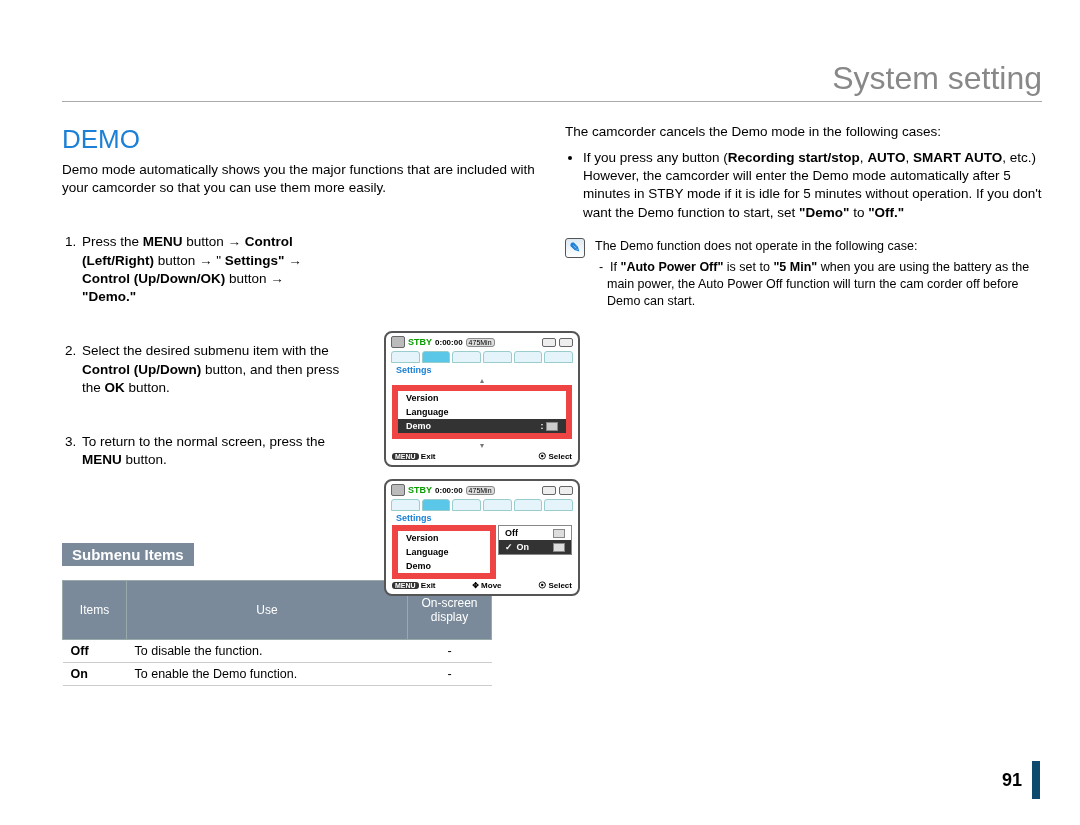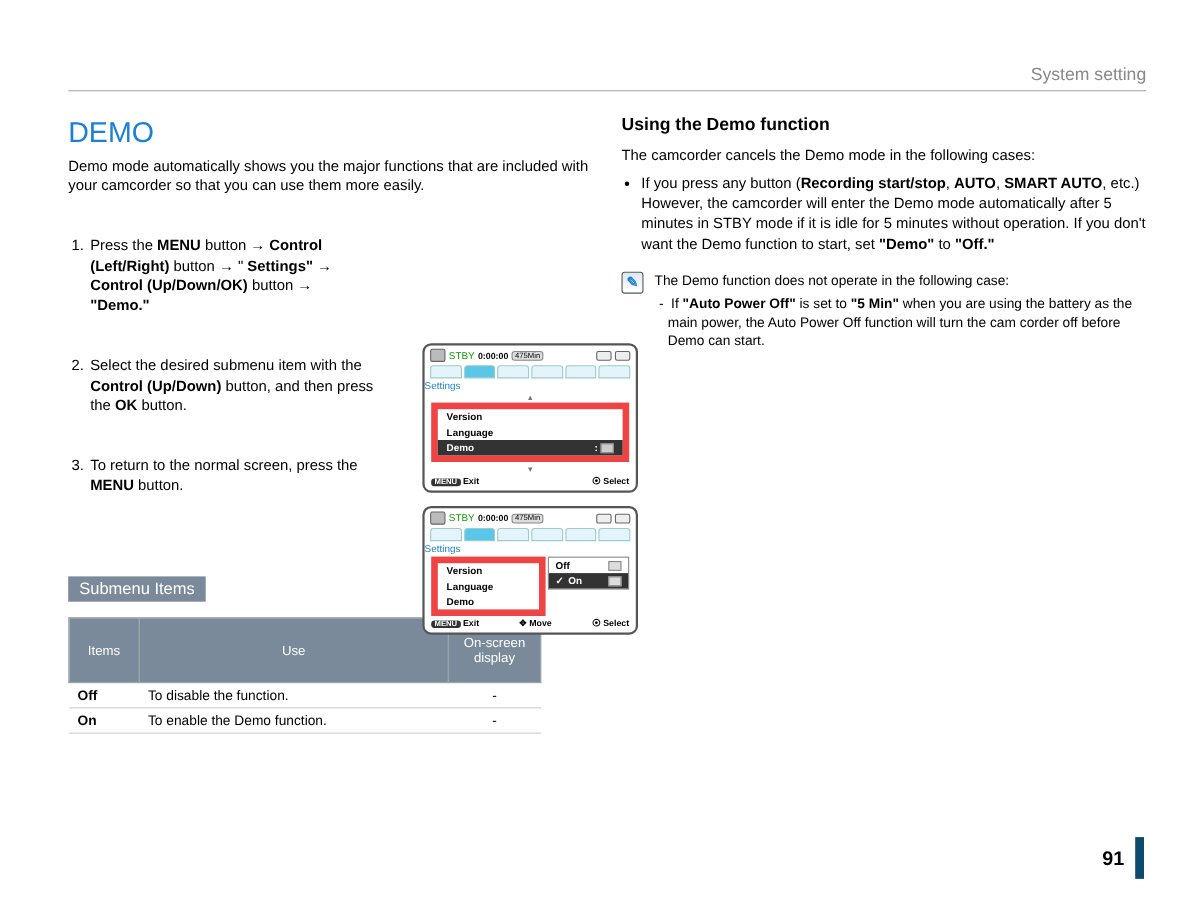--- a/index.html
+++ b/index.html
@@ -14,21 +14,21 @@
   .page {
     padding: 60px 38px 0 62px;
   }
   .header-line {
     border-bottom: 1px solid #aaa;
     text-align: right;
     padding-bottom: 4px;
     margin-bottom: 22px;
   }
   .header-title {
-    font-size: 16px;
+    font-size: 32px;
     color: #888;
     font-weight: 400;
   }
   .columns { display: flex; gap: 26px; }
   .col { flex: 1; }
   h1.demo {
     color: #1b80d6;
     font-size: 26px;
     font-weight: 400;
     margin-bottom: 6px;
@@ -54,45 +54,45 @@
     overflow: hidden;
   }
   .lcd-top {
     display: flex;
     align-items: center;
     gap: 3px;
     padding: 3px 5px;
     font-size: 8px;
   }
   .lcd-top .cam-ico { width:14px;height:12px;background:#bbb;border:1px solid #666;border-radius:2px; }
-  .stby { color:#0a9b00; font-weight:normal; font-size:9px; }
+  .stby { color:#0a9b00; font-weight:bold; font-size:9px; }
   .timecode { font-weight:bold; font-size:8px; }
   .badge { background:#ddd;border:1px solid #888;border-radius:3px;padding:0 2px;font-size:7px; }
   .icons-right { margin-left:auto; display:flex; gap:3px; }
   .batt, .card { width:14px;height:9px;border:1px solid #666;background:#eee;border-radius:2px; }
   .tab-row { display:flex;gap:2px;padding:0 5px;margin-bottom:2px; }
   .tab { flex:1;height:12px;background:#e5f4fb;border:1px solid #9cc; border-radius:3px 3px 0 0;}
   .tab.active { background:#5ac6e8; }
-  .sect-label { color:#1b80d6;font-size:9px;font-weight:normal;padding:0 0; margin-bottom:2px;}
+  .sect-label { color:#1b80d6;font-size:9px;font-weight:bold;padding:0 10px; margin-bottom:2px;}
   .menu-list { border:6px solid #ef4444;background:#fff;margin:0 6px 3px 6px; }
   .menu-list .mi { font-size:9px;font-weight:bold;padding:2px 8px; display:flex;justify-content:space-between;align-items:center;}
   .menu-list .mi.sel { background:#333;color:#fff; }
   .thumb-icon { width:12px;height:9px;background:#ddd;border:1px solid #888; }
   .menu-bot { display:flex;justify-content:space-between;padding:2px 6px 4px 6px;font-size:8px;font-weight:bold; }
   .menu-bot .lab { background:#333;color:#fff;border-radius:3px;padding:0 3px;font-size:7px; }
   .opt-box { position:absolute;right:6px;top:0;background:#fff;border:1px solid #888;width:74px;font-size:9px; }
   .opt-box .opt { padding:2px 6px;display:flex;align-items:center;gap:4px;font-weight:bold; }
   .opt-box .opt.sel { background:#333;color:#fff; }
   .opt-box .side-icon { width:12px;height:9px;background:#ddd;border:1px solid #888;margin-left:auto; }
   h3.sub {
     display:inline-block;
     background:#7a8a9a;
     color:#fff;
     font-size:15px;
-    font-weight:normal;
+    font-weight:bold;
     padding:3px 10px;
     margin-top: 60px;
     margin-bottom: 14px;
   }
   table.submenu {
     border-collapse: collapse;
     width: 430px;
     font-size: 12.5px;
   }
   table.submenu th {
@@ -272,21 +272,20 @@
           <tr>
             <td class="c1">On</td>
             <td>To enable the Demo function.</td>
             <td class="c3">-</td>
           </tr>
         </tbody>
       </table>
     </div>
 
     <div class="col">
-      <h2 class="using">Using the Demo function</h2>
       <p class="right-intro">The camcorder cancels the Demo mode in the following cases:</p>
       <ul class="bullets">
         <li>
           <span>If you press any button (</span><b>Recording start/stop</b><span>, </span><b>AUTO</b><span>, </span><b>SMART AUTO</b><span>, etc.) However, the camcorder will enter the Demo mode automatically after 5 minutes in STBY mode if it is idle for 5 minutes without operation. If you don't want the Demo function to start, set </span><b>"Demo"</b><span> to </span><b>"Off."</b>
         </li>
       </ul>
 
       <div class="note-row">
         <div class="note-icon">✎</div>
         <div class="note-text">

